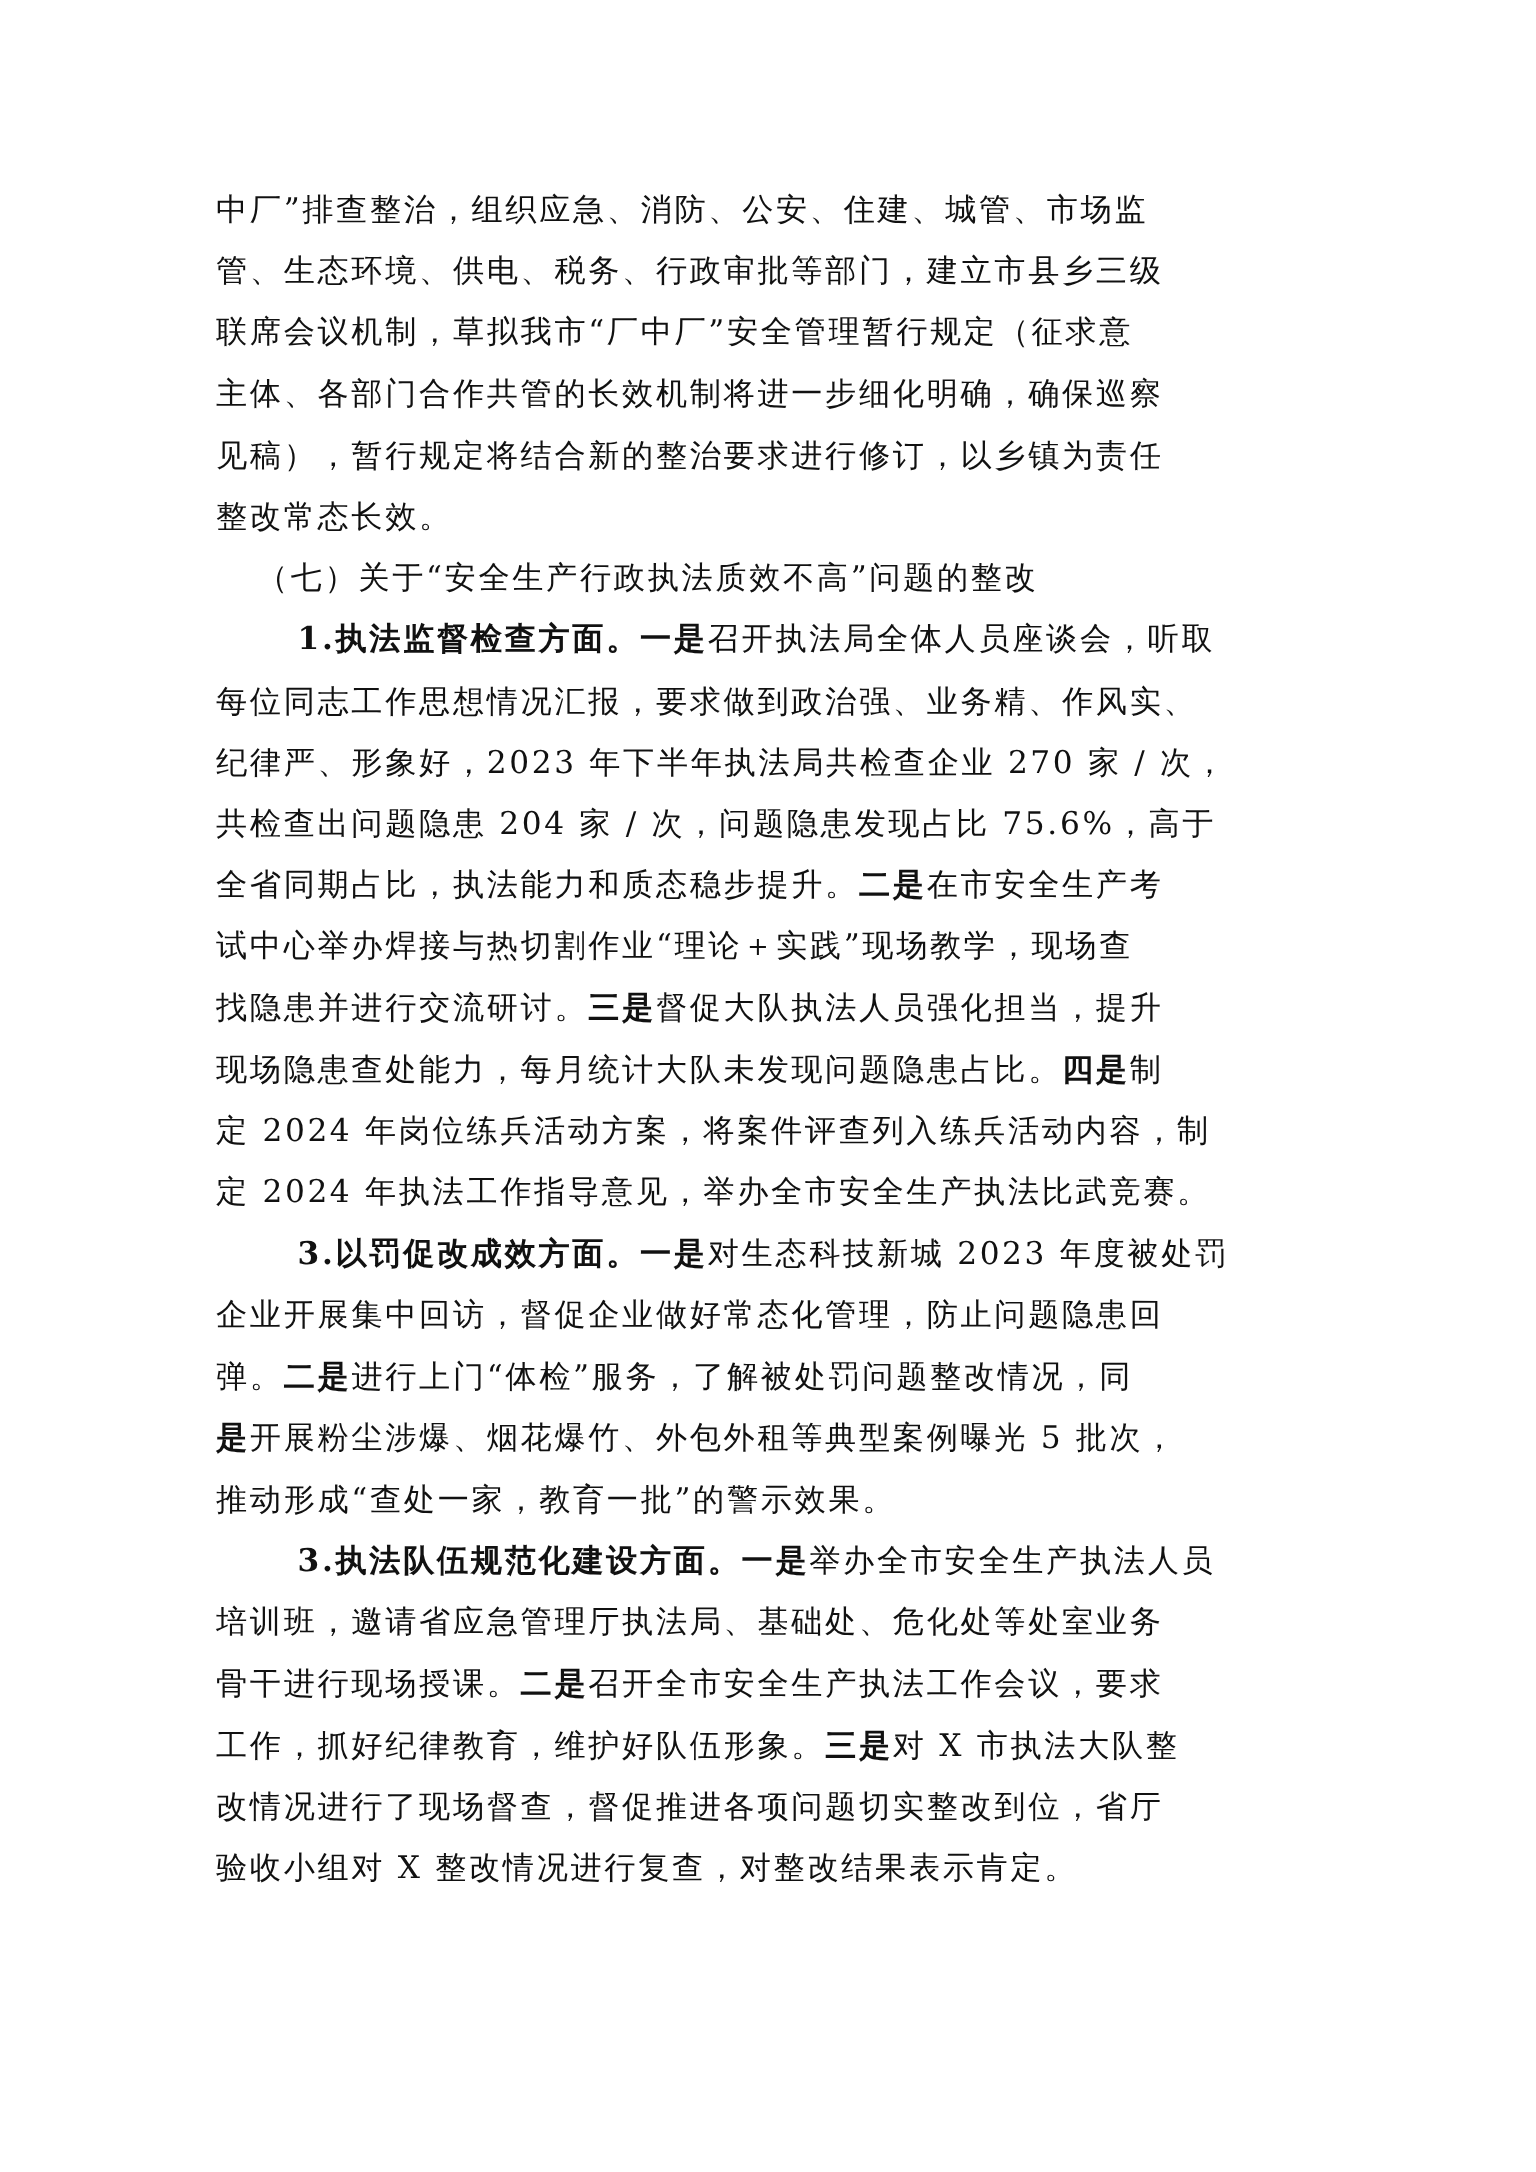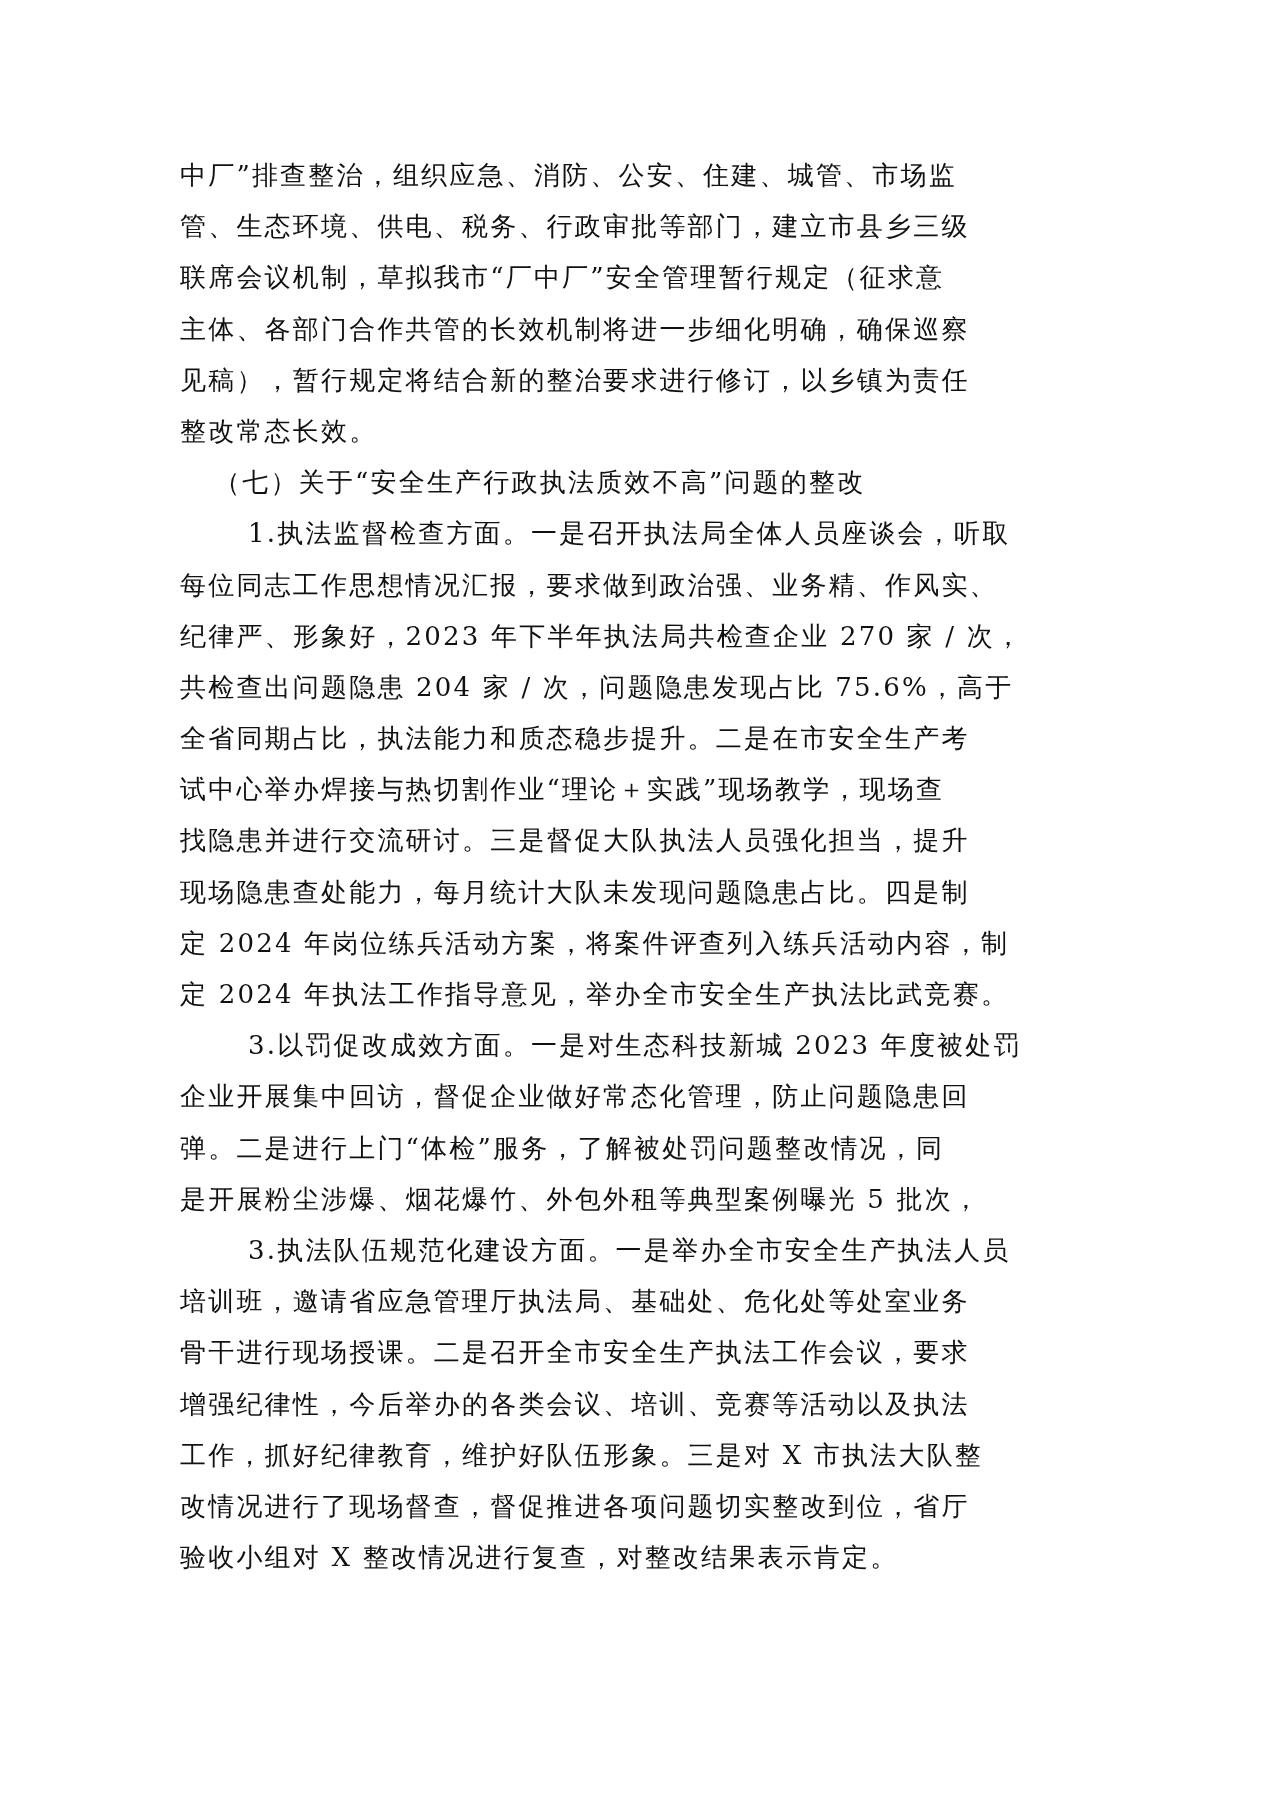--- a/index.html
+++ b/index.html
@@ -23,21 +23,21 @@
     }
     .line {
       height: 51.2px;
       line-height: 51.2px;
       font-size: 26px;
       white-space: nowrap;
       letter-spacing: 2.2px;
     }
     .indent { padding-left: 68px; }
     .heading-indent { padding-left: 34px; }
-    .b { font-weight: normal; }
+    .b { font-weight: bold; }
   </style>
 </head>
 <body>
 
 <div class="page">
   <div>
     <div class="line">中厂”排查整治，组织应急、消防、公安、住建、城管、市场监</div>
     <div class="line">管、生态环境、供电、税务、行政审批等部门，建立市县乡三级</div>
     <div class="line">联席会议机制，草拟我市“厂中厂”安全管理暂行规定（征求意</div>
     <div class="line">主体、各部门合作共管的长效机制将进一步细化明确，确保巡察</div>
@@ -58,24 +58,24 @@
         <div class="line"><span>找隐患并进行交流研讨。</span><span class="b">三是</span><span>督促大队执法人员强化担当，提升</span></div>
         <div class="line"><span>现场隐患查处能力，每月统计大队未发现问题隐患占比。</span><span class="b">四是</span><span>制</span></div>
         <div class="line"><span>定 2024 年岗位练兵活动方案，将案件评查列入练兵活动内容，制</span></div>
         <div class="line"><span>定 2024 年执法工作指导意见，举办全市安全生产执法比武竞赛。</span></div>
       </div>
       <div>
         <div class="line indent"><span class="b">3.以罚促改成效方面。</span><span class="b">一是</span><span>对生态科技新城 2023 年度被处罚</span></div>
         <div class="line"><span>企业开展集中回访，督促企业做好常态化管理，防止问题隐患回</span></div>
         <div class="line"><span>弹。</span><span class="b">二是</span><span>进行上门“体检”服务，了解被处罚问题整改情况，同</span></div>
         <div class="line"><span class="b">是</span><span>开展粉尘涉爆、烟花爆竹、外包外租等典型案例曝光 5 批次，</span></div>
+        <div class="line"><span>推动形成“查处一家，教育一批”的警示效果。</span></div>
       </div>
       <div>
         <div class="line indent"><span class="b">3.执法队伍规范化建设方面。</span><span class="b">一是</span><span>举办全市安全生产执法人员</span></div>
         <div class="line"><span>培训班，邀请省应急管理厅执法局、基础处、危化处等处室业务</span></div>
         <div class="line"><span>骨干进行现场授课。</span><span class="b">二是</span><span>召开全市安全生产执法工作会议，要求</span></div>
-        <div class="line"><span>增强纪律性，今后举办的各类会议、培训、竞赛等活动以及执法</span></div>
         <div class="line"><span>工作，抓好纪律教育，维护好队伍形象。</span><span class="b">三是</span><span>对 X 市执法大队整</span></div>
         <div class="line"><span>改情况进行了现场督查，督促推进各项问题切实整改到位，省厅</span></div>
         <div class="line"><span>验收小组对 X 整改情况进行复查，对整改结果表示肯定。</span></div>
       </div>
     </div>
 </div>
 
 </body></html>

